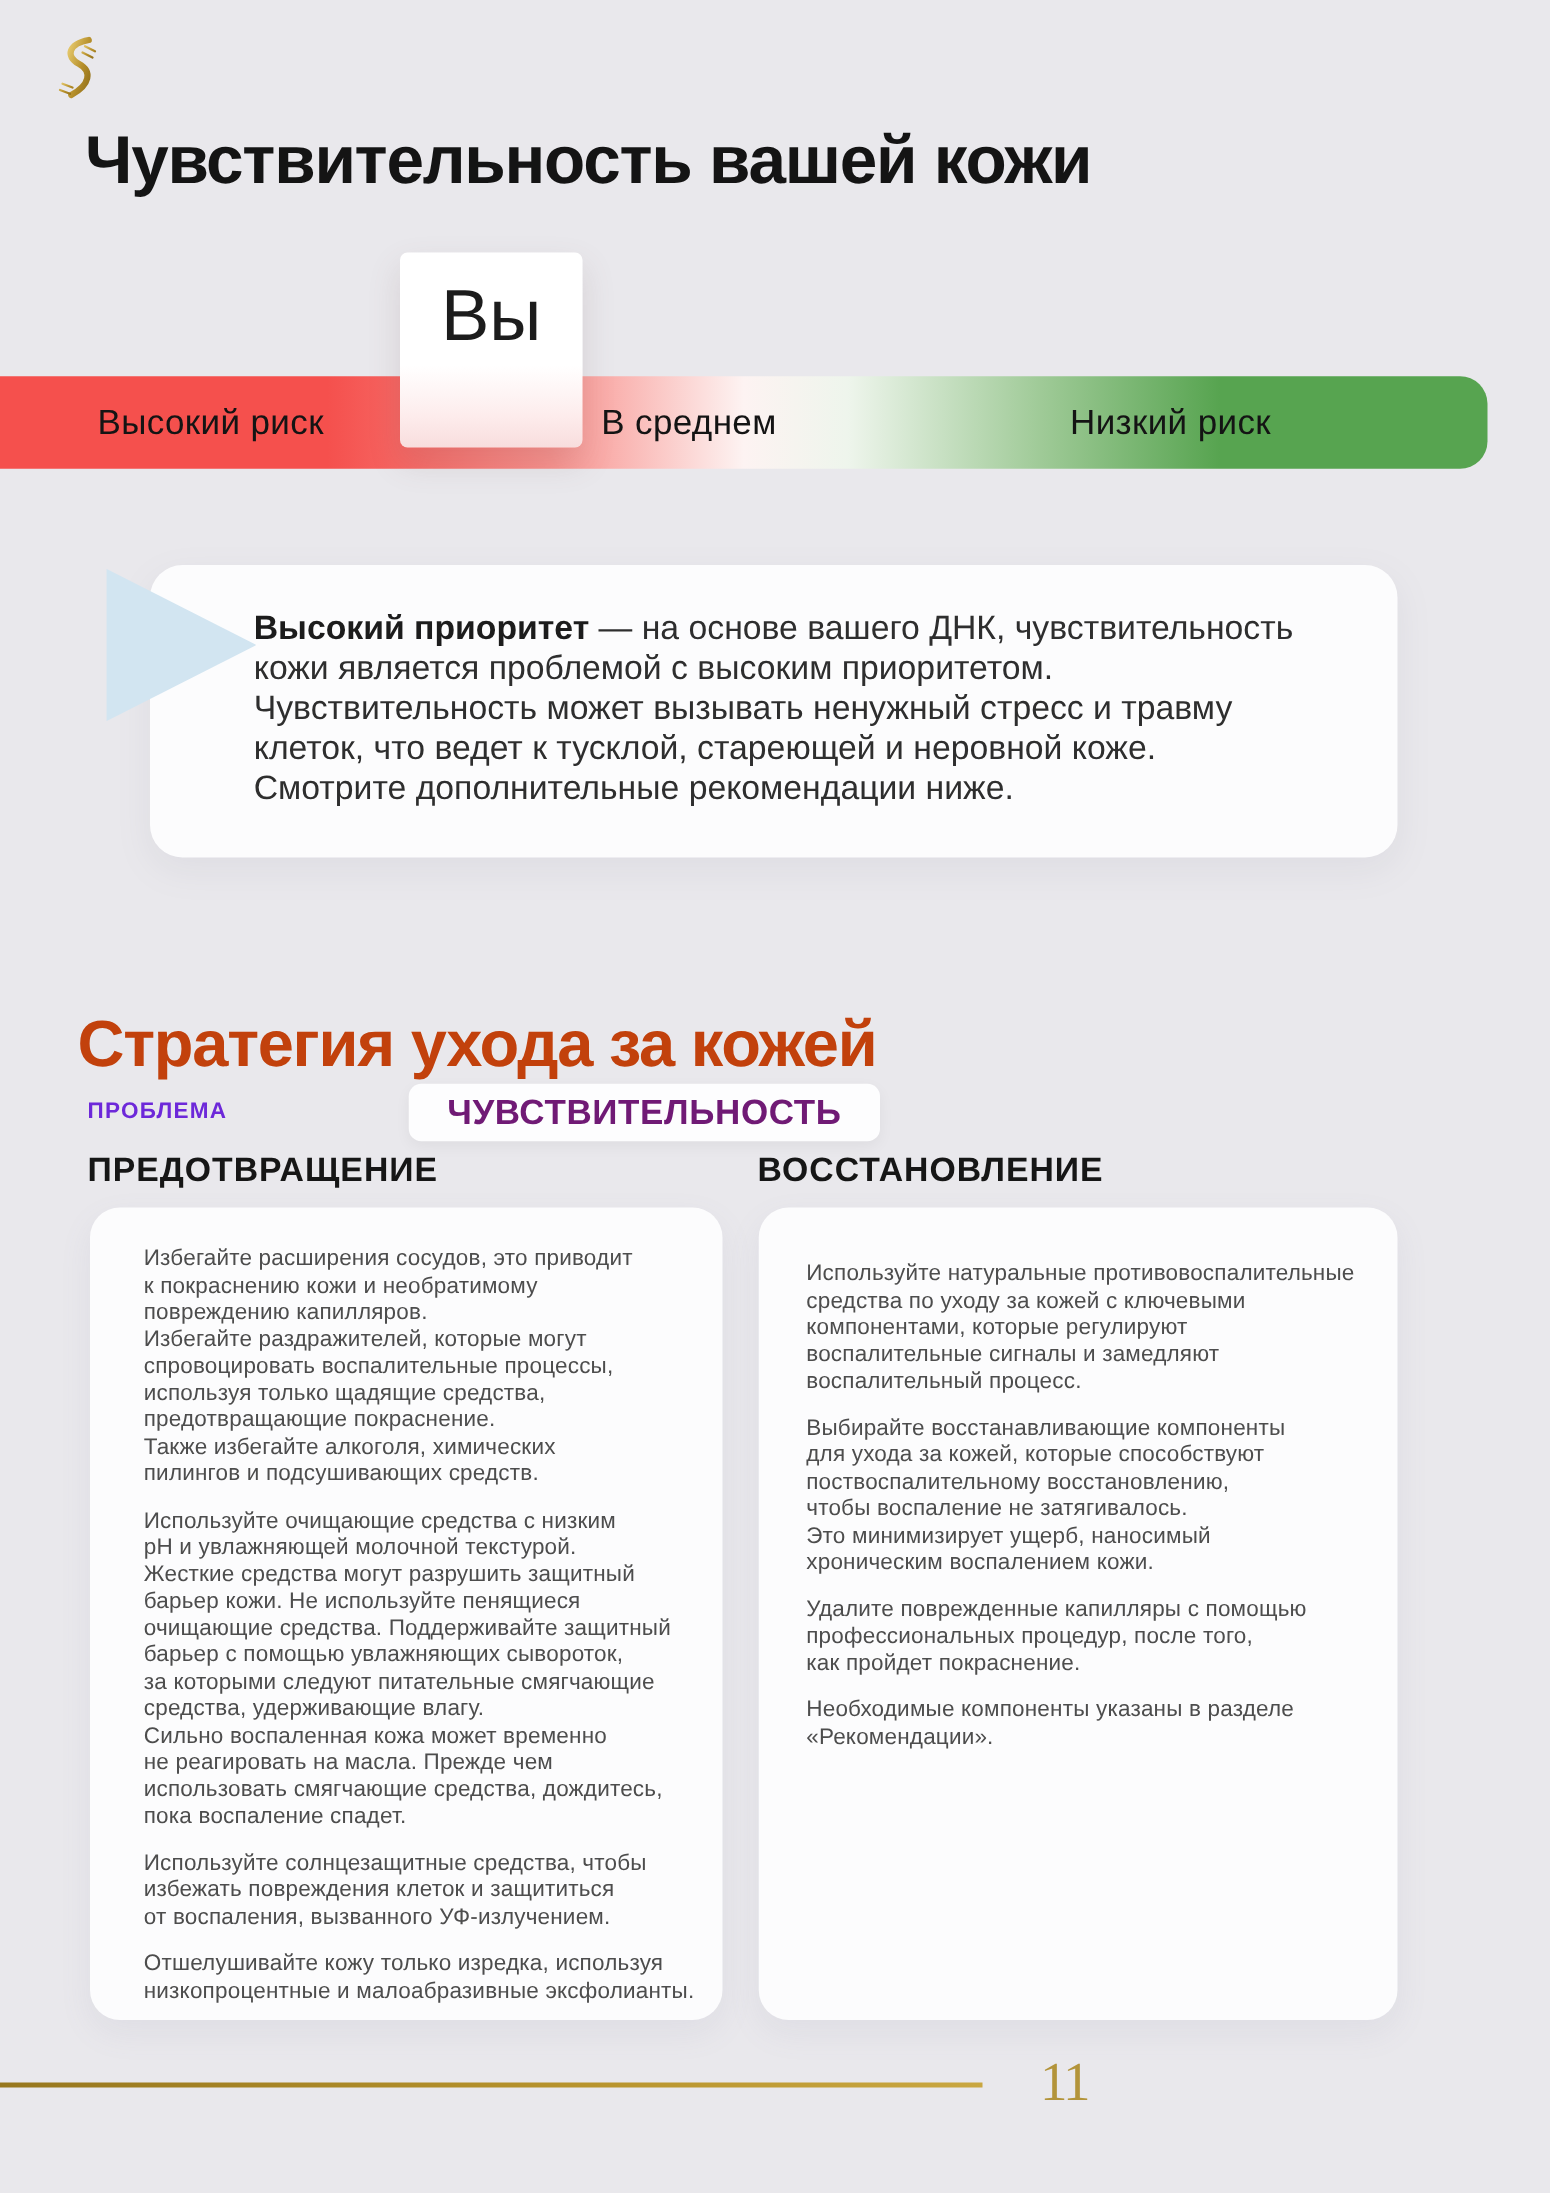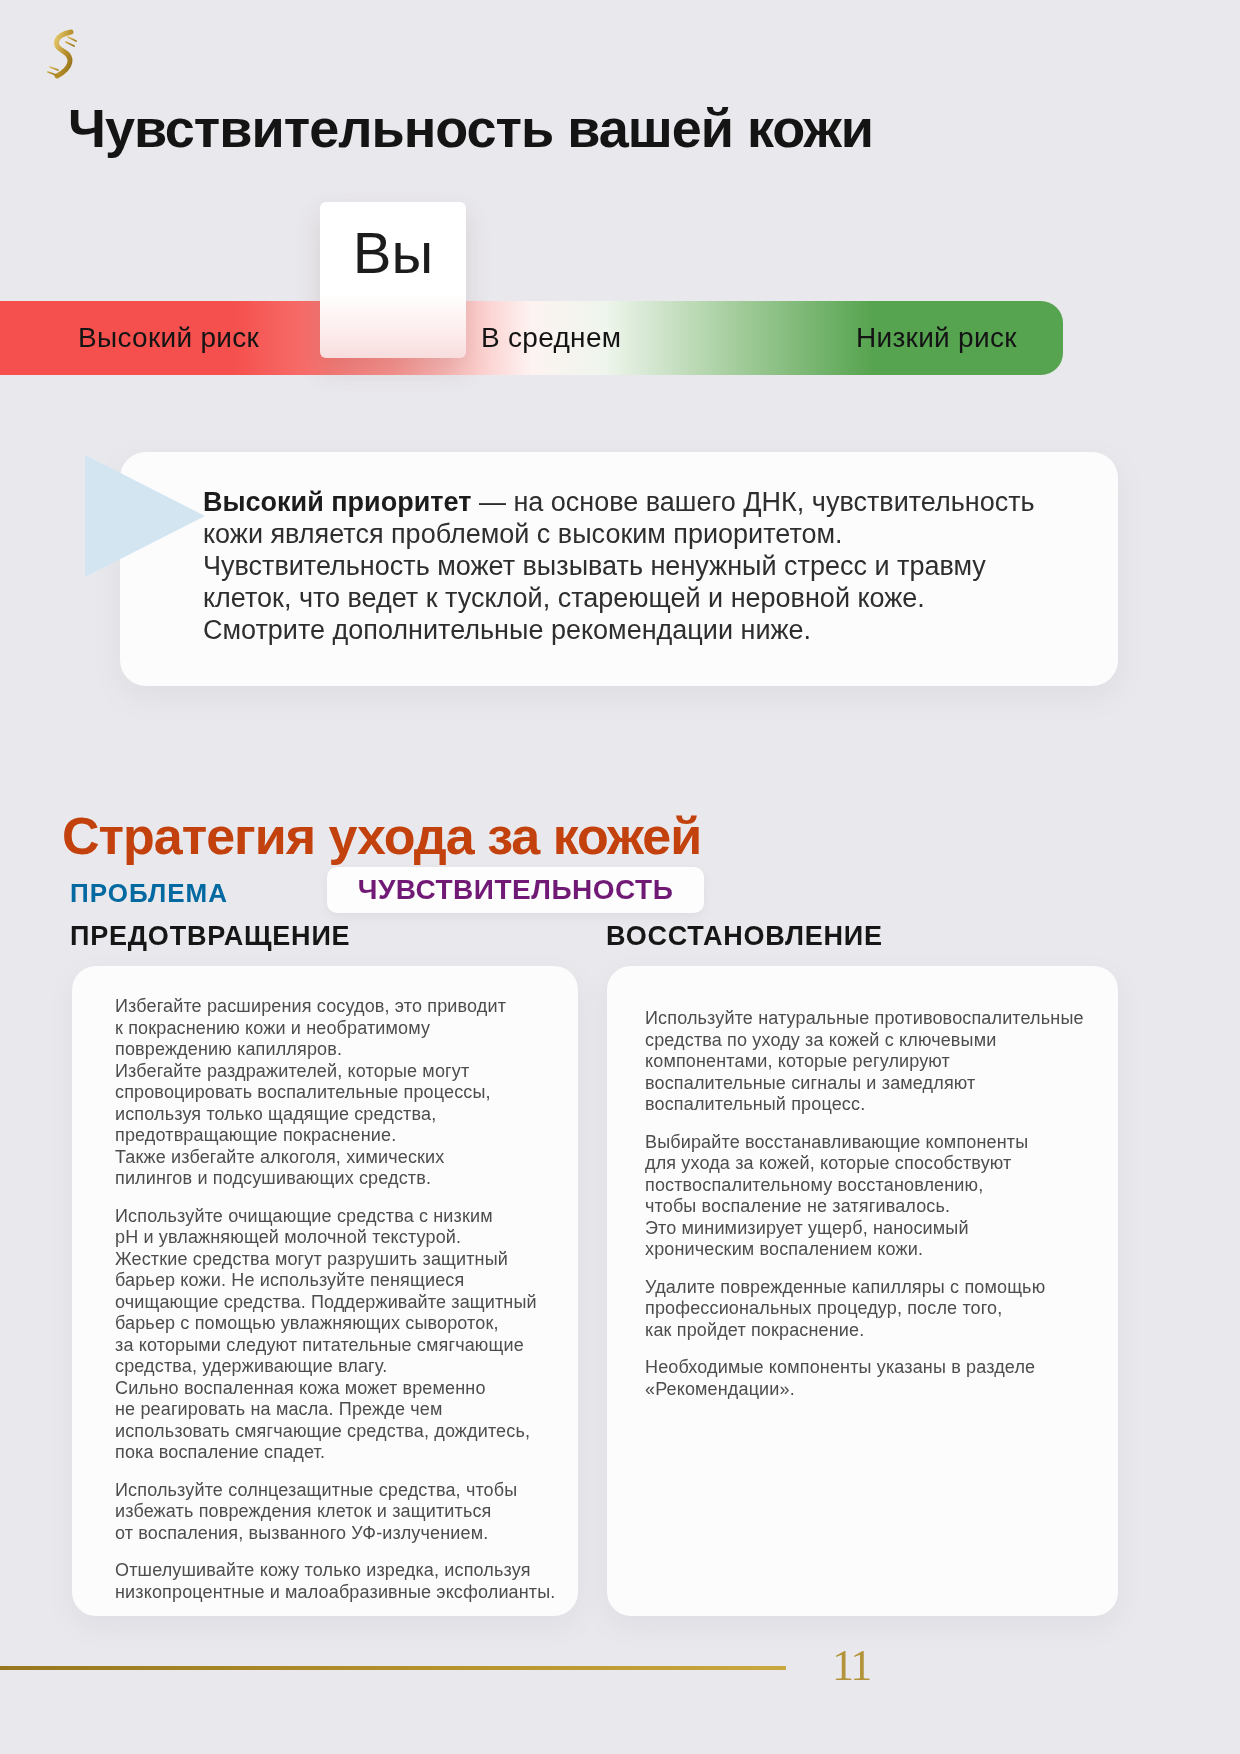--- a/index.html
+++ b/index.html
@@ -10,25 +10,26 @@
   }
   
   .logo { position:absolute; left:44px; top:28px; width:36px; height:54px; }
   .h1 {
     position:absolute; left:68px; top:98px; margin:0;
     font-size:54px; font-weight:800; letter-spacing:-1px; color:#141414;
     line-height:1.12; white-space:nowrap;
   }
   
   .risk-bar {
-    position:absolute; left:0; top:301px; width:1063px; height:74px;
+    position:absolute; left:0; top:301px; width:1178px; height:74px;
     border-radius:0 22px 22px 0; z-index:2;
     background:linear-gradient(90deg,
       #f5504d 0%, #f5504d 22%, #f8918d 37%, #fdf3f2 50%,
       #eef5ec 57%, #9fca97 70%, #57a450 82%, #57a450 100%);
+    padding-left:12px;
   }
   .risk-label {
     position:absolute; top:0; height:74px; line-height:74px;
     font-size:28px; font-weight:500; color:#141414; letter-spacing:0.3px;
     white-space:nowrap;
   }
   .rl-high { left:78px; } .rl-mid { left:481px; } .rl-low { left:856px; }
   .you-box {
     position:absolute; left:320px; top:202px; width:146px; height:156px;
     border-radius:6px; z-index:3; text-align:center;
@@ -55,22 +56,22 @@
     font-size:27px; line-height:32px; color:#2e2e2e; white-space:pre-line;
   }
   .callout-lead { font-weight:700; color:#1c1c1c; }
   
   .h2 {
     position:absolute; left:62px; top:806px; margin:0;
     font-size:52px; font-weight:800; letter-spacing:-1px; color:#c2410c;
     white-space:nowrap;
   }
   .problem-label {
-    position:absolute; left:70px; top:878px; font-size:26px; font-weight:700;
-    letter-spacing:1px; color:#0369a1;
+    position:absolute; left:70px; top:878px; font-size:18px; font-weight:700;
+    letter-spacing:1px; color:#6d28d9;
   }
   .problem-box {
     position:absolute; left:327px; top:867px; width:377px; height:46px;
     background:#fdfdfe; border-radius:10px; text-align:center;
     line-height:46px; font-size:28px; font-weight:700; letter-spacing:0.5px;
     color:#701a75; box-shadow:0 4px 12px rgba(0,0,0,0.05);
   }
   .col-header {
     position:absolute; top:921px; font-size:27px; font-weight:700;
     letter-spacing:0.8px; color:#161616; white-space:nowrap;

